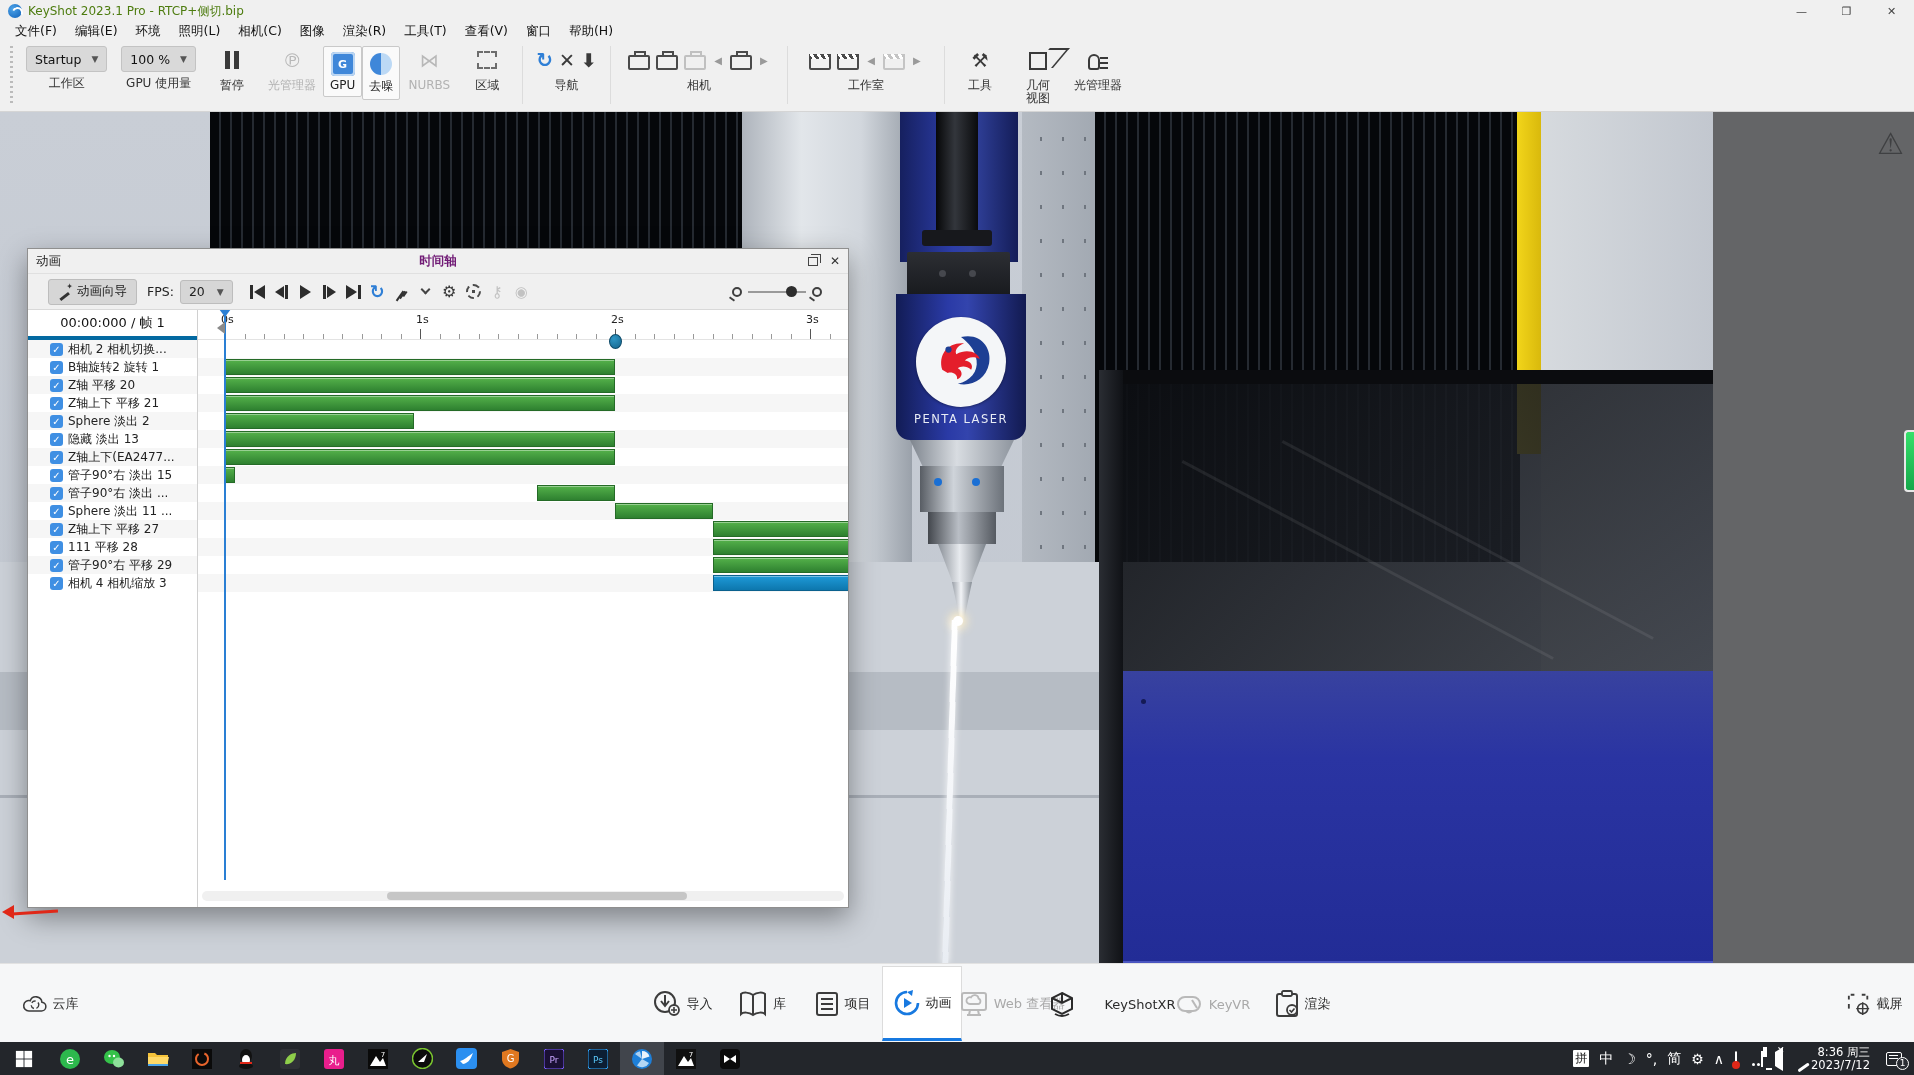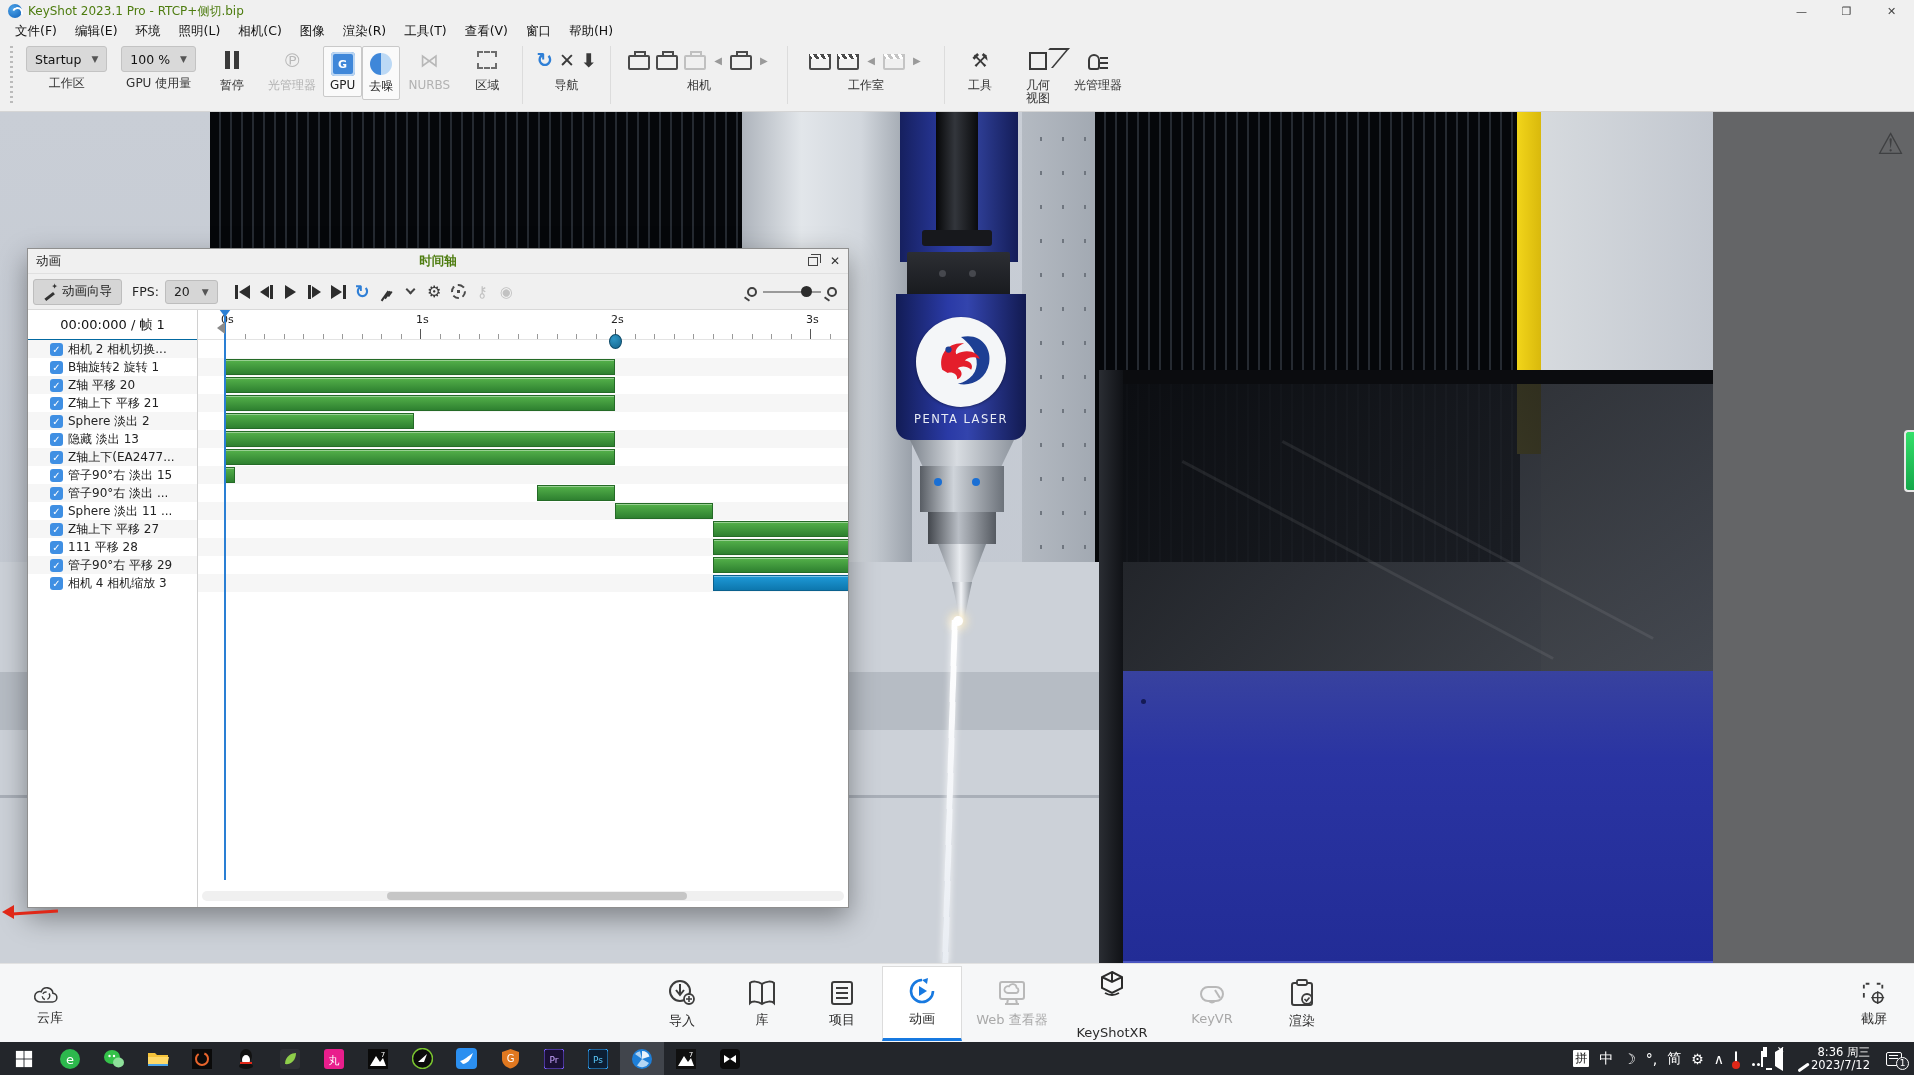--- a/index.html
+++ b/index.html
@@ -91,26 +91,26 @@
   #spark{left:953px;top:504px;width:10px;height:10px;border-radius:50%;background:#fff;box-shadow:0 0 10px 4px rgba(255,240,200,.9);}
 
   #dim-band{left:1713px;top:0;width:201px;height:851px;background:#646567;}
   #warn-tri{position:absolute;right:10px;top:14px;font-size:30px;color:#3f4042;}
   #edge-slider{position:absolute;right:0;top:318px;width:10px;height:62px;border:2px solid #e8e8e8;border-right:none;border-radius:4px 0 0 4px;background:linear-gradient(#35e06a,#14a84a);}
 
   
   #tl-panel{position:absolute;left:27px;top:248px;width:822px;height:660px;background:#f0f0f0;border:1px solid #8f8f8f;box-shadow:0 10px 26px rgba(0,0,0,.38);}
   #tl-titlebar{position:absolute;left:0;top:0;width:100%;height:25px;display:flex;align-items:center;padding:0 8px;border-bottom:1px solid #e0e0e0;}
   #tl-title-left{font-size:12.5px;color:#222;}
-  #tl-title-center{position:absolute;left:0;right:0;text-align:center;font-weight:bold;font-size:12.5px;color:#4d7c0f;}
+  #tl-title-center{position:absolute;left:0;right:0;text-align:center;font-weight:bold;font-size:12.5px;color:#701a75;}
   #tl-title-btns{margin-left:auto;display:flex;gap:12px;z-index:2;}
   .tl-tbtn{font-size:12px;color:#333;font-weight:bold;}
   .restore-ic{width:10px;height:9px;border:1.5px solid #444;position:relative;margin-top:3px;}
   .restore-ic:before{content:"";position:absolute;left:2px;top:-4px;width:9px;height:8px;border:1.5px solid #444;border-bottom:none;border-left:none;}
-  #tl-toolbar{position:absolute;left:0;top:25px;width:100%;height:35px;display:flex;align-items:center;padding:0 5px;gap:6px;}
+  #tl-toolbar{position:absolute;left:0;top:25px;width:100%;height:35px;display:flex;align-items:center;padding:0 20px;gap:6px;}
   #wizard-btn{height:26px;background:#d6d6d6;border:1px solid #bdbdbd;border-radius:3px;display:flex;align-items:center;gap:5px;padding:0 9px;font-size:12.5px;}
   .wand{width:14px;height:14px;position:relative;}
   .wand:before{content:"";position:absolute;left:1px;bottom:1px;width:11px;height:2.5px;background:#333;transform:rotate(-38deg);}
   .wand:after{content:"✦";position:absolute;right:-1px;top:-3px;font-size:8px;color:#333;}
   #fps-label{font-size:12.5px;margin-left:4px;}
   #fps-combo{height:24px;background:#d6d6d6;border:1px solid #bdbdbd;border-radius:3px;display:flex;align-items:center;gap:12px;padding:0 8px;font-size:12.5px;}
   .transport{display:flex;align-items:center;gap:3px;margin-left:8px;}
   .tbtn{width:21px;height:22px;display:flex;align-items:center;justify-content:center;gap:1px;}
   .tri-l{width:0;height:0;border-top:7px solid transparent;border-bottom:7px solid transparent;border-right:11px solid #2d2d2d;}
   .tri-r{width:0;height:0;border-top:7px solid transparent;border-bottom:7px solid transparent;border-left:11px solid #2d2d2d;}
@@ -128,21 +128,21 @@
   .dash-gear{width:15px;height:15px;border:2px dashed #4a4a4a;border-radius:50%;position:relative;}
   .dash-gear:after{content:"";position:absolute;left:4px;top:4px;width:3px;height:3px;background:#4a4a4a;}
   .key-dis{color:#c2c2c2;font-size:15px;}
   #tl-zoom{margin-left:auto;display:flex;align-items:center;gap:6px;padding-right:6px;}
   .mag{width:10px;height:10px;border:2px solid #3f3f3f;border-radius:50%;position:relative;}
   .mag:after{content:"";position:absolute;left:-5px;top:9px;width:6px;height:2px;background:#3f3f3f;transform:rotate(35deg);}
   .zoom-slider{width:58px;height:2px;background:#9a9a9a;position:relative;}
   .zoom-slider .knob{position:absolute;top:-5px;left:38px;width:11px;height:11px;border-radius:50%;background:#2d2d2d;}
   #tl-body{position:absolute;left:0;top:60px;right:0;bottom:0;background:#fff;border-top:1px solid #d9d9d9;}
   #track-col{position:absolute;left:0;top:0;width:170px;bottom:0;background:#fff;border-right:1px solid #d0d0d0;}
-  #time-display{height:30px;display:flex;align-items:center;justify-content:center;font-size:13px;color:#111;border-bottom:1px solid #0369a1;}
+  #time-display{height:30px;display:flex;align-items:center;justify-content:center;font-size:13px;color:#111;border-bottom:4px solid #0369a1;}
   .track-row{height:18px;display:flex;align-items:center;gap:5px;padding-left:22px;font-size:12px;white-space:nowrap;overflow:hidden;}
   .track-row:nth-child(odd){background:#f6f6f6;}
   .cbx{width:13px;height:13px;border-radius:3px;background:#3f8fe3;color:#fff;font-size:10px;display:flex;align-items:center;justify-content:center;flex:none;}
   #time-area{position:absolute;left:170px;top:0;right:0;bottom:0;overflow:hidden;}
   #ruler{position:absolute;left:0;top:0;right:0;height:30px;background:#fff;border-bottom:1px solid #e3e3e3;}
   .tick{position:absolute;bottom:0;width:1px;background:#555;}
   .tick.minor{height:5px;background:#999;}
   .tick.major{height:10px;}
   .tick-label{position:absolute;top:3px;font-size:11px;color:#222;}
   #rows-bg{position:absolute;left:0;top:30px;right:0;height:252px;background:repeating-linear-gradient(#fff 0 18px,#f6f6f6 18px 36px);}
@@ -155,21 +155,21 @@
   #tl-hscroll{position:absolute;left:4px;right:4px;bottom:6px;height:10px;background:#f0f0f0;border-radius:5px;}
   #tl-hscroll .thumb{position:absolute;left:185px;width:300px;top:1px;height:8px;border-radius:4px;background:#c6c6c6;}
 
   
   #red-arrow{position:absolute;left:2px;top:905px;width:58px;height:14px;}
   #red-arrow .tail{position:absolute;left:10px;top:6px;width:46px;height:3px;background:#e02818;transform:rotate(-4deg);}
   #red-arrow .headt{position:absolute;left:0;top:0;width:0;height:0;border-top:7px solid transparent;border-bottom:7px solid transparent;border-right:12px solid #e02818;}
 
   
   #dock{position:absolute;left:0;top:963px;width:1914px;height:79px;background:#f6f7f8;border-top:1px solid #e2e2e2;}
-  .dock-item{position:absolute;top:4px;width:76px;height:72px;display:flex;flex-direction:column;align-items:center;justify-content:center;gap:5px;}
+  .dock-item{position:absolute;top:4px;width:76px;height:72px;display:flex;flex-direction:row;align-items:center;justify-content:center;gap:5px;}
   .dock-item .dlbl{font-size:13px;color:#2b2b2b;white-space:nowrap;}
   .dock-item.dis .dlbl{color:#a9a9a9;}
   .dock-item.active{background:#fff;border:1px solid #dcdcdc;border-bottom:3px solid #1779e0;height:75px;top:2px;}
   .dock-item svg{display:block;}
   #dock-cloud{left:8px;}
   #dock-cloud .dlbl{line-height:14px;text-align:center;}
   #dock-capture{left:1836px;}
 
   
   #taskbar{position:absolute;left:0;top:1042px;width:1914px;height:33px;background:#23262b;display:flex;align-items:center;}

